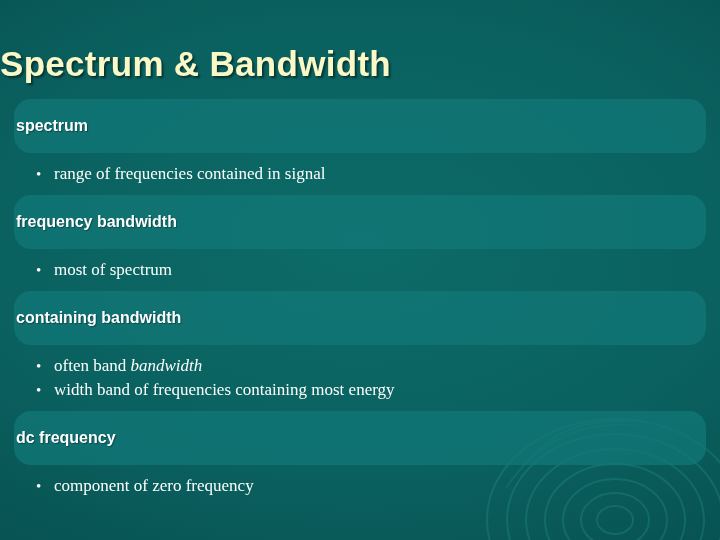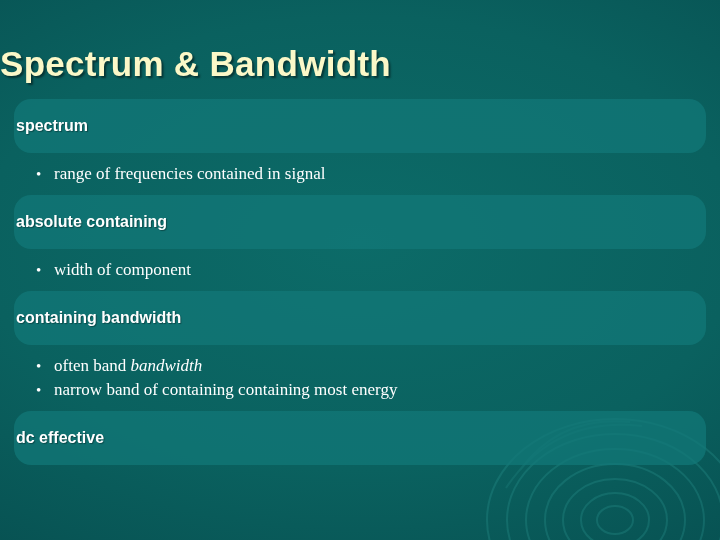--- a/index.html
+++ b/index.html
@@ -108,33 +108,38 @@
 
   <div class="content">
 
     <div class="head-band h1">spectrum</div>
     <div class="bullets">
       <div class="bullet">
         <span class="dot">•</span><span>range of frequencies contained in signal</span>
       </div>
     </div>
 
-    <div class="head-band h1">absolute containing</div>
+    <div class="head-band h1">frequency bandwidth</div>
     <div class="bullets">
       <div class="bullet">
-        <span class="dot">•</span><span>width of component</span>
+        <span class="dot">•</span><span>most of spectrum</span>
       </div>
     </div>
 
     <div class="head-band h1">containing bandwidth</div>
     <div class="bullets">
       <div class="bullet">
         <span class="dot">•</span><span>often band </span><i>bandwidth</i>
       </div>
       <div class="bullet">
-        <span class="dot">•</span><span>narrow band of containing containing most energy</span>
+        <span class="dot">•</span><span>width band of frequencies containing most energy</span>
       </div>
     </div>
 
-    <div class="head-band h1">dc effective</div>
+    <div class="head-band h1">dc frequency</div>
+    <div class="bullets">
+      <div class="bullet">
+        <span class="dot">•</span><span>component of zero frequency</span>
+      </div>
+    </div>
 
   </div>
 </div>
 
 </body></html>

